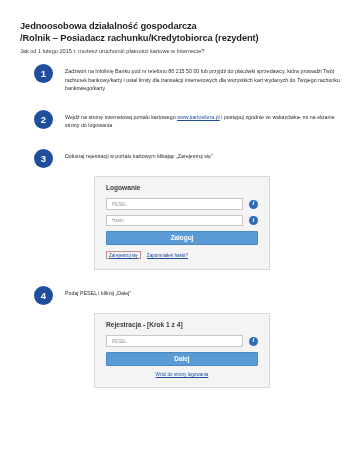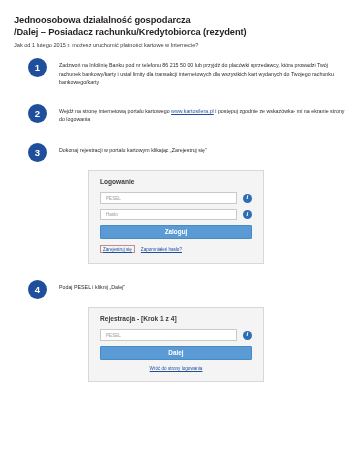--- a/index.html
+++ b/index.html
@@ -11,21 +11,21 @@
     height: 466px;
     background: #ffffff;
     font-family: "Liberation Sans", sans-serif;
     color: #231f20;
     overflow: hidden;
   }
   .page {
     position: relative;
     width: 360px;
     height: 466px;
-    padding: 0;
+    padding: 6px;
     box-sizing: border-box;
   }
 
   
   .header {
     padding: 14px 14px 0 14px;
   }
   .title {
     font-size: 9.3px;
     font-weight: bold;
@@ -178,21 +178,21 @@
   }
 </style>
 </head>
 <body>
 
 <div class="page">
 
   <div class="header">
     <h1 class="title">
       <span>Jednoosobowa działalność gospodarcza</span><br>
-      <span>/Dalej – Posiadacz rachunku/Kredytobiorca (rezydent)</span>
+      <span>/Rolnik – Posiadacz rachunku/Kredytobiorca (rezydent)</span>
     </h1>
     <p class="subtitle">Jak od 1 lutego 2015 r. możesz uruchomić płatności kartowe w Internecie?</p>
   </div>
 
   <div class="steps">
 
     <div class="step step1">
       <div class="bullet">1</div>
       <div class="step-body">
         <p>Zadzwoń na Infolinię Banku pod nr telefonu 86 215 50 00 lub przyjdź do placówki sprzedawcy, która prowadzi Twój rachunek bankowy/karty i ustal limity dla transakcji internetowych dla wszystkich kart wydanych do Twojego rachunku bankowego/karty</p>

